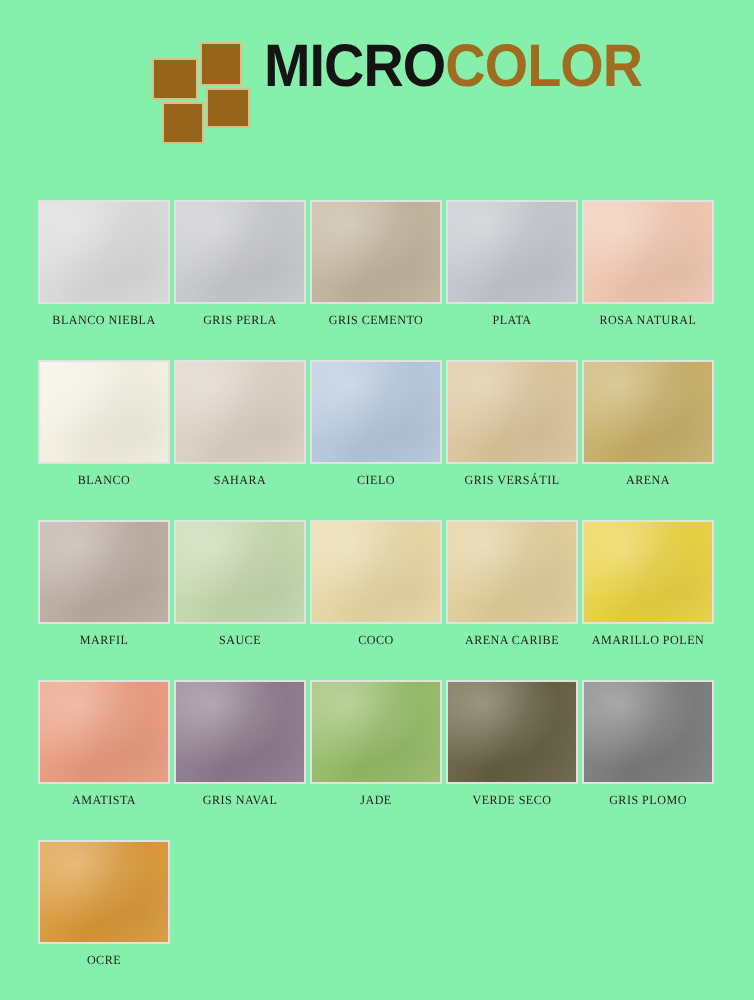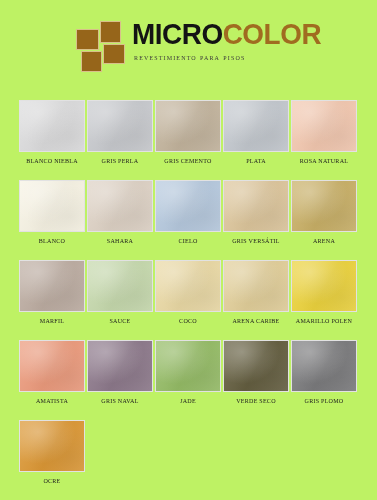--- a/index.html
+++ b/index.html
@@ -12,21 +12,21 @@
     background: #ffffff;
     font-family: "Liberation Serif", "DejaVu Serif", serif;
     overflow: hidden;
     position: relative;
   }
 
   #page {
     position: relative;
     width: 377px;
     height: 500px;
-    background: #bef264;
+    background: #86efac;
   }
 
   
   .header {
     position: absolute;
     left: 0;
     top: 0;
     width: 377px;
     height: 90px;
   }
@@ -141,21 +141,20 @@
 
       <div class="logo-mark">
         <i class="logo-sq-tl"></i>
         <i class="logo-sq-tr"></i>
         <i class="logo-sq-bl"></i>
         <i class="logo-sq-br"></i>
       </div>
 
       <div class="logo-text">
         <div class="wordmark"><span class="w1">MICRO</span><span class="w2">COLOR</span></div>
-        <div class="tagline">REVESTIMIENTO PARA PISOS</div>
       </div>
 
     </div>
   </div>
 
   <div class="grid" id="grid">
       <div class="row">
         <div class="cell">
           <div class="swatch" style="background-color: rgb(220, 220, 221);"></div>
           <div class="label">BLANCO NIEBLA</div>

